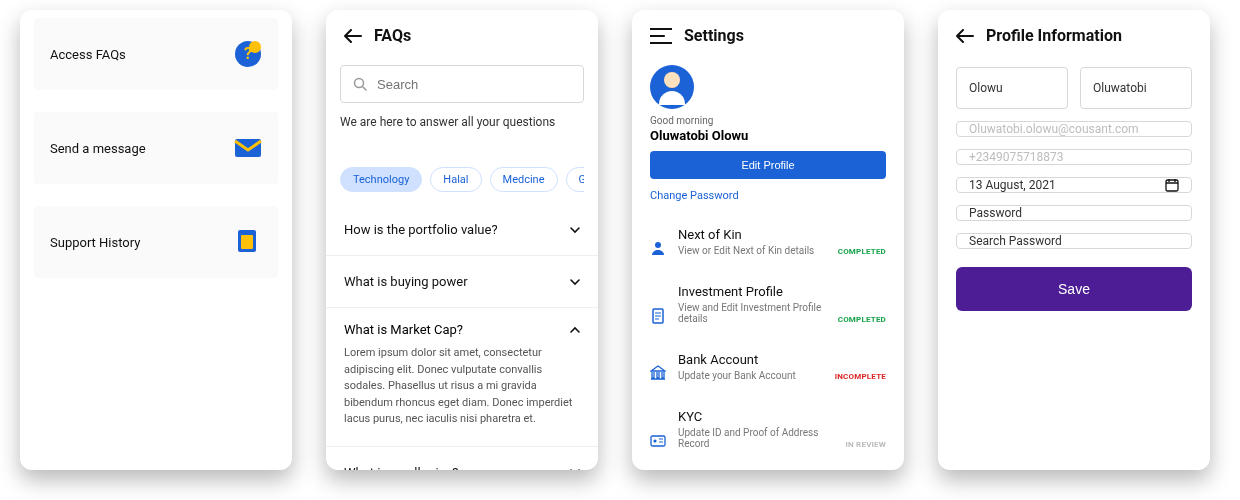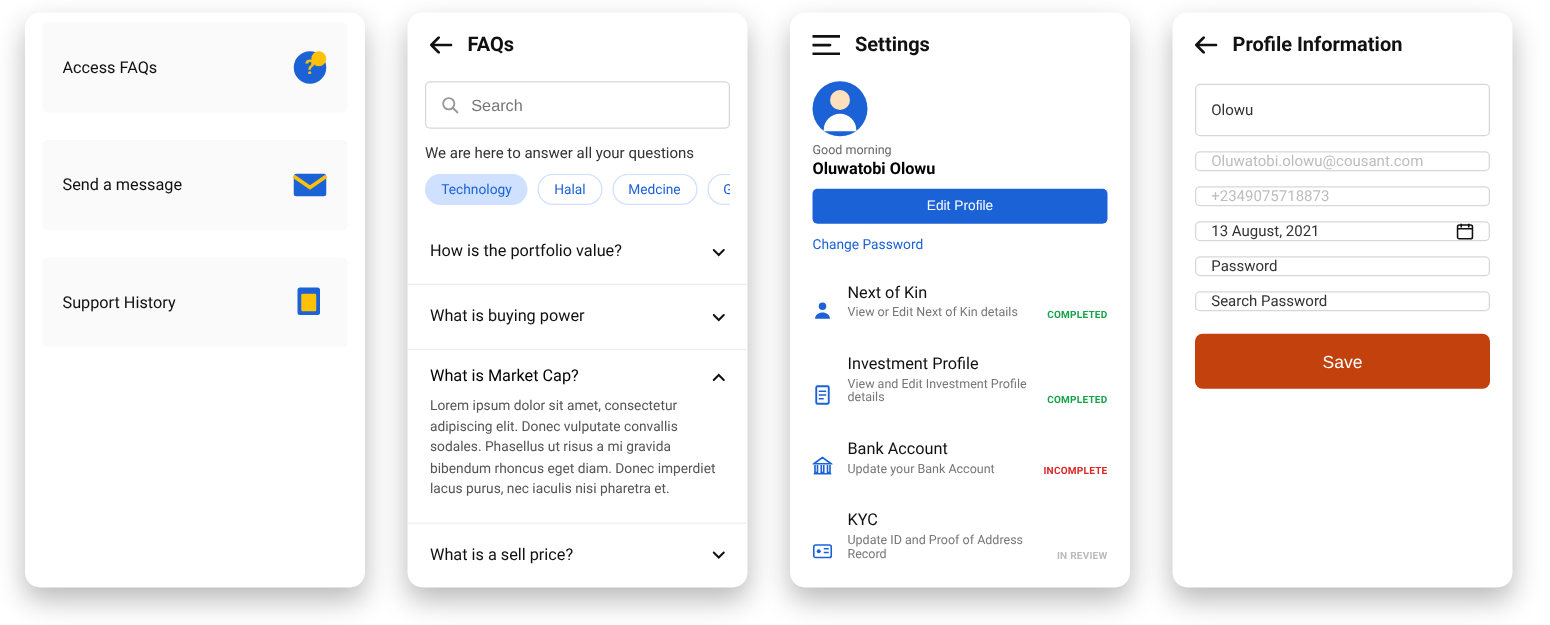--- a/index.html
+++ b/index.html
@@ -48,21 +48,21 @@
   .sup-item .lbl { font-size: 13px; color:#111; }
   .sup-icon { width:28px; height:28px; display:inline-flex; align-items:center; justify-content:center; }
   
   .faq-body { padding: 0 14px; display:flex; flex-direction:column; }
   .search {
     border:1px solid #d7d7d7; border-radius:4px; height:38px;
     display:flex; align-items:center; gap:10px; padding:0 12px; margin-top:4px;
   }
   .search input { border:none; outline:none; font-size:13px; flex:1; background:transparent; }
   .faq-sub { font-size:12px; color:#333; margin:12px 0 10px; }
-  .chips { display:flex; gap:8px; overflow:hidden; margin-bottom:6px; }
+  .chips { display:flex; gap:8px; overflow:hidden; margin-bottom:6px;margin-top:28px; }
   .chip {
     font-size:11px; color:#1a62d6; border:1px solid #cfe1ff; border-radius:14px;
     padding:5px 12px; white-space:nowrap; cursor:pointer;
   }
   .chip.active { background:#cfe1ff; border-color:#cfe1ff; }
   .faq-list { margin: 6px -14px 0; }
   .faq-row {
     padding:18px 18px; border-bottom:1px solid #eee;
     display:flex; justify-content:space-between; align-items:center; cursor:pointer;
     font-size:13px; color:#111;
@@ -106,21 +106,21 @@
   .pi-body { padding: 0 18px; display:flex; flex-direction:column; gap:12px; margin-top:6px; }
   .row2 { display:flex; gap:12px; }
   .field {
     border:1px solid #d7d7d7; border-radius:4px; height:42px;
     display:flex; align-items:center; padding:0 12px; font-size:12px; color:#333;
     flex:1; background:#fff;
   }
   .field.muted { color:#bdbdbd; }
   .field .grow { flex:1; }
   .savebtn {
-    background:#c2410c; color:#fff; font-size:14px; border:none; border-radius:6px;
+    background:#4c1d95; color:#fff; font-size:14px; border:none; border-radius:6px;
     height:44px; margin-top:6px; cursor:pointer;
   }
   .chev { width:10px; height:10px; }
   svg { display:block; }
 </style>
 </head>
 <body>
 
 <div class="stage">
 
@@ -308,20 +308,23 @@
             <path d="M7 1L1 7l6 6M1 7h16" stroke="#111" stroke-width="2" fill="none" stroke-linecap="round" stroke-linejoin="round"></path>
           </svg>
       </span>
       <span class="title">Profile Information</span>
     </div>
     <div class="pi-body">
       <div class="row2">
         <div class="field">
             <span>Olowu</span>
           </div>
+        <div class="field">
+            <span>Oluwatobi</span>
+          </div>
       </div>
       <div class="field muted">
           <span>Oluwatobi.olowu@cousant.com</span>
         </div>
       <div class="field muted">
           <span>+2349075718873</span>
         </div>
       <div class="field">
         <span class="grow">13 August, 2021</span>
         <span>

